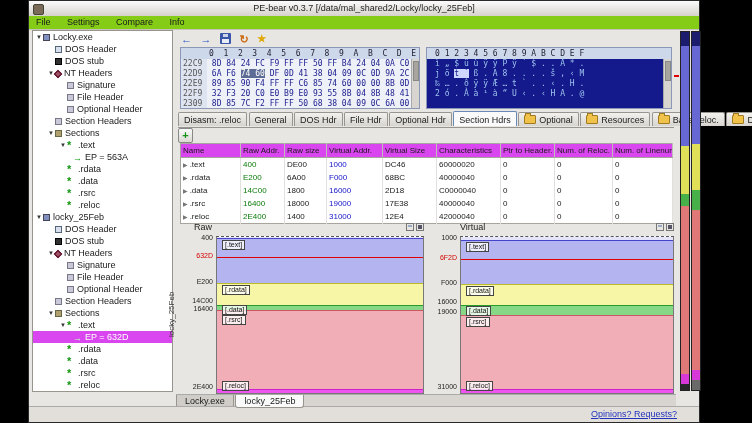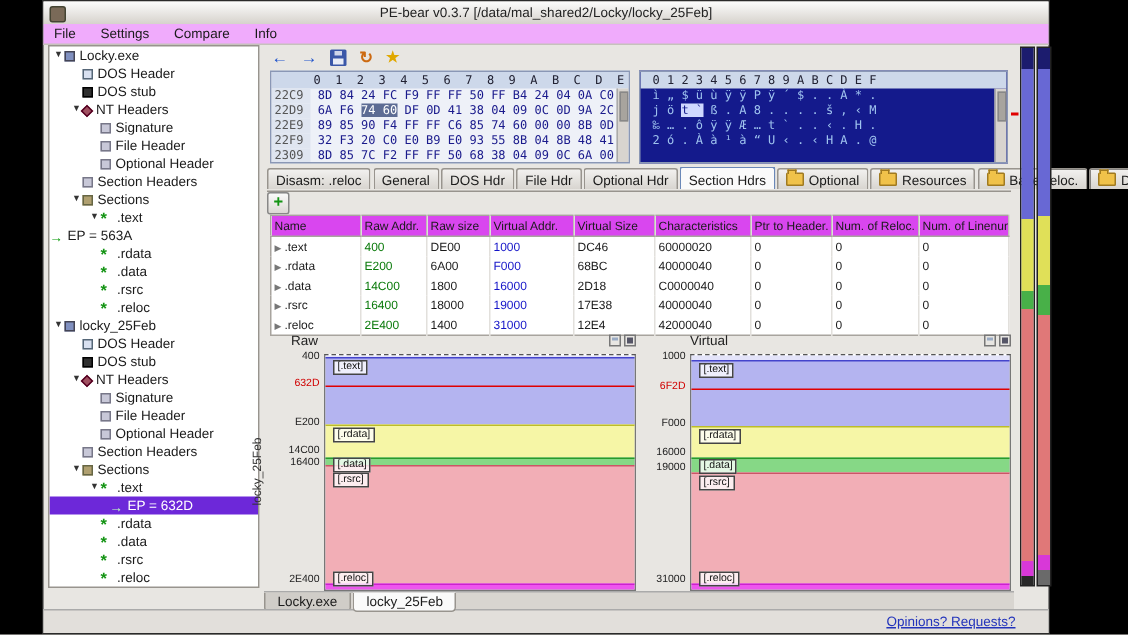--- a/index.html
+++ b/index.html
@@ -7,28 +7,28 @@
        font-family:"Liberation Sans",sans-serif;font-size:9px;color:#1a1a1a;}
   .window{position:absolute;left:28px;top:0;width:672px;height:423px;background:#e8e6e2;
           border:1px solid #2a2a2a;box-sizing:border-box;}
   
   .titlebar{position:absolute;left:0;top:0;right:0;height:15px;
             background:linear-gradient(#fcfcfc,#d6d2cc);border-bottom:1px solid #9a9a9a;
             text-align:center;line-height:15px;font-size:9px;color:#222;}
   .app-icon{position:absolute;left:4px;top:3px;width:9px;height:9px;background:#7a6a58;
             border:1px solid #443;border-radius:2px;}
   
-  .menubar{position:absolute;left:0;top:15px;right:0;height:13px;background:#f0abfc;
+  .menubar{position:absolute;left:0;top:15px;right:0;height:13px;background:#84cc16;
            border-bottom:1px solid #c6c2bc;line-height:13px;}
   .menu-item{display:inline-block;padding:0 7px;cursor:default;}
   
   .tree-panel{position:absolute;left:3px;top:29px;width:141px;height:362px;background:#fff;
               border:1px solid #98948e;overflow:hidden;box-sizing:border-box;}
   .trow{height:12px;line-height:12px;white-space:nowrap;overflow:hidden;}
-  .trow.sel{background:#6d28d9;color:#fff;}
+  .trow.sel{background:#d946ef;color:#fff;}
   .exp{display:inline-block;width:8px;font-size:6px;color:#333;text-align:center;vertical-align:top;}
   .spacer{display:inline-block;width:8px;}
   .ticon{display:inline-block;width:7px;height:7px;margin:0 3px 0 0;vertical-align:-1px;box-sizing:border-box;}
   .i-app{background:#8090c0;border:1px solid #445;}
   .i-dos{background:#d8e0f0;border:1px solid #567;}
   .i-stub{background:#303030;border:1px solid #000;}
   .i-nt{background:#a05060;border:1px solid #502;transform:rotate(45deg);width:6px;height:6px;}
   .i-hdr{background:#c8c8d8;border:1px solid #778;}
   .i-sec{background:#b0a070;border:1px solid #664;}
   .i-s{width:8px;height:10px;}
@@ -143,21 +143,21 @@
     <div class="trow" style="padding-left:2px"><span class="exp">▼</span><span class="ticon i-app"></span><span>Locky.exe</span></div>
     <div class="trow" style="padding-left:14px"><span class="spacer"></span><span class="ticon i-dos"></span><span>DOS Header</span></div>
     <div class="trow" style="padding-left:14px"><span class="spacer"></span><span class="ticon i-stub"></span><span>DOS stub</span></div>
     <div class="trow" style="padding-left:14px"><span class="exp">▼</span><span class="ticon i-nt"></span><span>NT Headers</span></div>
     <div class="trow" style="padding-left:26px"><span class="spacer"></span><span class="ticon i-hdr"></span><span>Signature</span></div>
     <div class="trow" style="padding-left:26px"><span class="spacer"></span><span class="ticon i-hdr"></span><span>File Header</span></div>
     <div class="trow" style="padding-left:26px"><span class="spacer"></span><span class="ticon i-hdr"></span><span>Optional Header</span></div>
     <div class="trow" style="padding-left:14px"><span class="spacer"></span><span class="ticon i-hdr"></span><span>Section Headers</span></div>
     <div class="trow" style="padding-left:14px"><span class="exp">▼</span><span class="ticon i-sec"></span><span>Sections</span></div>
     <div class="trow" style="padding-left:26px"><span class="exp">▼</span><span class="ticon i-s"></span><span>.text</span></div>
-    <div class="trow" style=""><span class="ticon i-ep"></span><span>EP = 563A</span></div>
+    <div class="trow" style="padding-left:40px"><span class="ticon i-ep"></span><span>EP = 563A</span></div>
     <div class="trow" style="padding-left:26px"><span class="spacer"></span><span class="ticon i-s"></span><span>.rdata</span></div>
     <div class="trow" style="padding-left:26px"><span class="spacer"></span><span class="ticon i-s"></span><span>.data</span></div>
     <div class="trow" style="padding-left:26px"><span class="spacer"></span><span class="ticon i-s"></span><span>.rsrc</span></div>
     <div class="trow" style="padding-left:26px"><span class="spacer"></span><span class="ticon i-s"></span><span>.reloc</span></div>
     <div class="trow" style="padding-left:2px"><span class="exp">▼</span><span class="ticon i-app"></span><span>locky_25Feb</span></div>
     <div class="trow" style="padding-left:14px"><span class="spacer"></span><span class="ticon i-dos"></span><span>DOS Header</span></div>
     <div class="trow" style="padding-left:14px"><span class="spacer"></span><span class="ticon i-stub"></span><span>DOS stub</span></div>
     <div class="trow" style="padding-left:14px"><span class="exp">▼</span><span class="ticon i-nt"></span><span>NT Headers</span></div>
     <div class="trow" style="padding-left:26px"><span class="spacer"></span><span class="ticon i-hdr"></span><span>Signature</span></div>
     <div class="trow" style="padding-left:26px"><span class="spacer"></span><span class="ticon i-hdr"></span><span>File Header</span></div>

